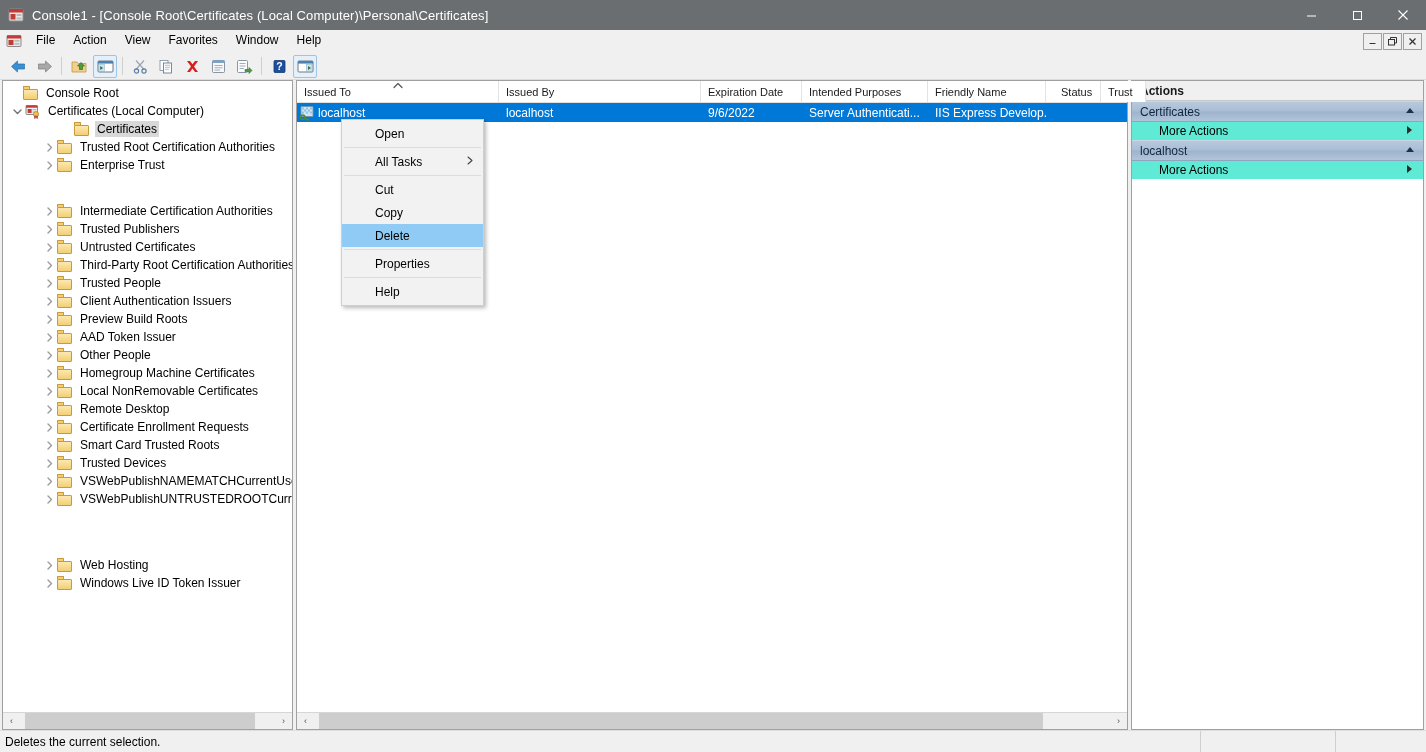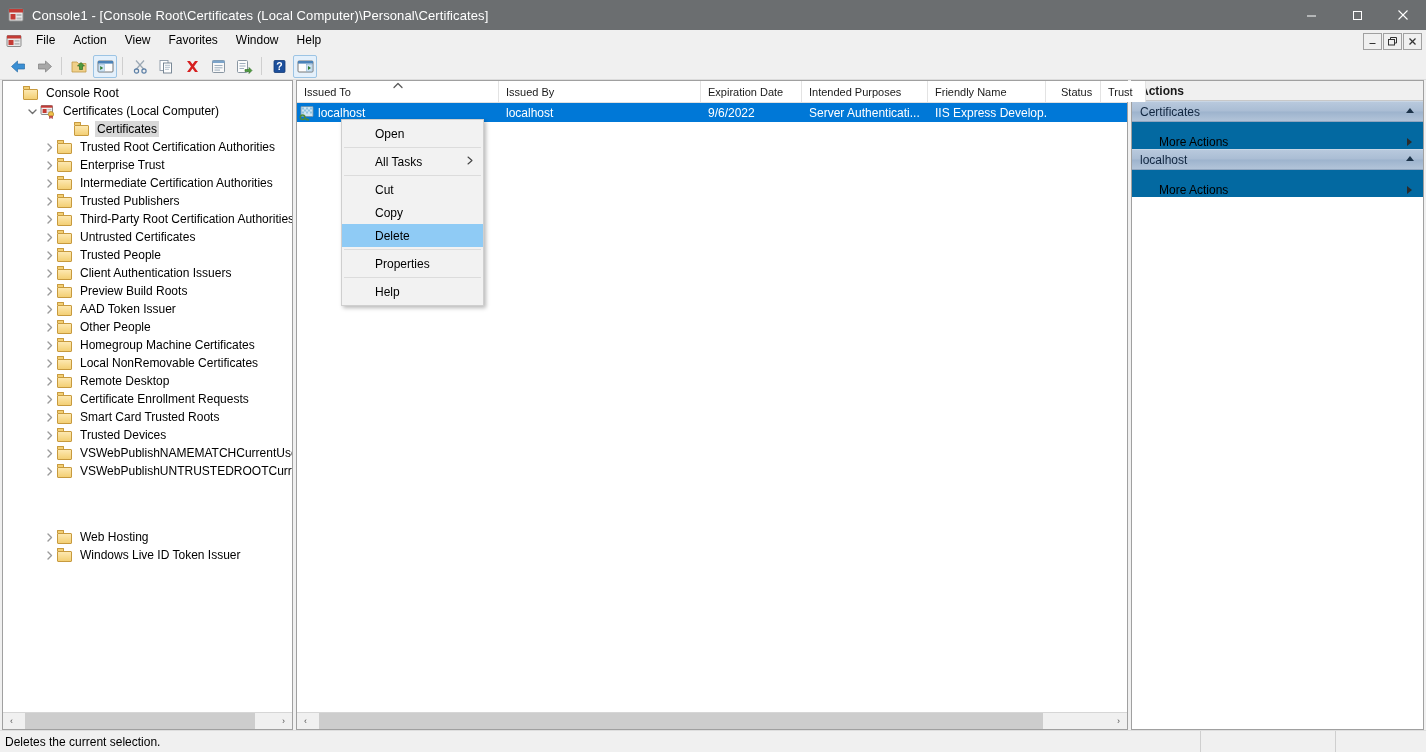--- a/index.html
+++ b/index.html
@@ -290,29 +290,29 @@
     border-top: 1px solid #c9d6e5;
     display: flex;
     align-items: center;
     padding: 0 8px 0 8px;
     font-size: 12px;
     color: #10253f;
     justify-content: space-between;
   }
   .collapse-arrow { color: #1b3249; font-size: 9px; line-height: 9px; }
   .action-item {
-    height: 27px;
-    display: flex;
-    align-items: flex-end;
+    height: 18px;
+    display: flex;
+    align-items: center;
     padding-left: 27px;
     padding-right: 10px;
     font-size: 12px;
     color: #000;
     justify-content: space-between;
-    background: #0369a1;
+    background: #5eead4;
   }
   .action-arrow { color: #2b2b2b; font-size: 9px; }
   .actions-body { background: #ffffff; }
 
   
   .statusbar {
     height: 22px;
     flex: 0 0 22px;
     background: #f0f0f0;
     display: flex;
@@ -541,21 +541,21 @@
     <div class="treepane">
       <div class="treescroll" id="tree-scroll">
           <div class="tnode" style="padding-left: 4px;">
             <div class="expander"></div>
             <div class="folder">
               <div class="fi-tab"></div>
               <div class="fi-body"></div>
             </div>
             <span class="tlabel">Console Root</span>
           </div>
-          <div class="tnode" style="padding-left: 21px;">
+          <div class="tnode" style="padding-left: 6px;">
             <div class="expander">
               <svg width="11" height="11" viewBox="0 0 11 11">
                 <polyline points="2,4 5.5,7.5 9,4" fill="none" stroke="#707070" stroke-width="1.4" stroke-linecap="round" stroke-linejoin="round"></polyline>
               </svg>
             </div>
             <div class="folder" style="height: 15px;"><svg width="16" height="15" viewBox="0 0 16 15">
                 <rect x="1" y="1.5" width="11.5" height="9" rx="1" fill="#f2f2f2" stroke="#7a7a7a" stroke-width=".9"></rect>
                 <rect x="1" y="1.5" width="11.5" height="2.2" fill="#c43b35"></rect>
                 <rect x="2.6" y="5" width="4" height="4" fill="#c43b35"></rect>
                 <rect x="7.4" y="5" width="4" height="1.3" fill="#bdbdbd"></rect>
@@ -590,21 +590,21 @@
               <svg width="11" height="11" viewBox="0 0 11 11">
                 <polyline points="4,2 7.5,5.5 4,9" fill="none" stroke="#9a9a9a" stroke-width="1.4" stroke-linecap="round" stroke-linejoin="round"></polyline>
               </svg>
             </div>
             <div class="folder">
               <div class="fi-tab"></div>
               <div class="fi-body"></div>
             </div>
             <span class="tlabel">Enterprise Trust</span>
           </div>
-          <div class="tnode" style="padding-left: 38px;">
+          <div class="tnode" style="padding-left: 38px; margin-top: 28px;">
             <div class="expander">
               <svg width="11" height="11" viewBox="0 0 11 11">
                 <polyline points="4,2 7.5,5.5 4,9" fill="none" stroke="#9a9a9a" stroke-width="1.4" stroke-linecap="round" stroke-linejoin="round"></polyline>
               </svg>
             </div>
             <div class="folder">
               <div class="fi-tab"></div>
               <div class="fi-body"></div>
             </div>
             <span class="tlabel">Intermediate Certification Authorities</span>
@@ -624,33 +624,33 @@
           <div class="tnode" style="padding-left: 38px;">
             <div class="expander">
               <svg width="11" height="11" viewBox="0 0 11 11">
                 <polyline points="4,2 7.5,5.5 4,9" fill="none" stroke="#9a9a9a" stroke-width="1.4" stroke-linecap="round" stroke-linejoin="round"></polyline>
               </svg>
             </div>
             <div class="folder">
               <div class="fi-tab"></div>
               <div class="fi-body"></div>
             </div>
+            <span class="tlabel">Untrusted Certificates</span>
+          </div>
+          <div class="tnode" style="padding-left: 38px;">
+            <div class="expander">
+              <svg width="11" height="11" viewBox="0 0 11 11">
+                <polyline points="4,2 7.5,5.5 4,9" fill="none" stroke="#9a9a9a" stroke-width="1.4" stroke-linecap="round" stroke-linejoin="round"></polyline>
+              </svg>
+            </div>
+            <div class="folder">
+              <div class="fi-tab"></div>
+              <div class="fi-body"></div>
+            </div>
             <span class="tlabel">Third-Party Root Certification Authorities</span>
-          </div>
-          <div class="tnode" style="padding-left: 38px;">
-            <div class="expander">
-              <svg width="11" height="11" viewBox="0 0 11 11">
-                <polyline points="4,2 7.5,5.5 4,9" fill="none" stroke="#9a9a9a" stroke-width="1.4" stroke-linecap="round" stroke-linejoin="round"></polyline>
-              </svg>
-            </div>
-            <div class="folder">
-              <div class="fi-tab"></div>
-              <div class="fi-body"></div>
-            </div>
-            <span class="tlabel">Untrusted Certificates</span>
           </div>
           <div class="tnode" style="padding-left: 38px;">
             <div class="expander">
               <svg width="11" height="11" viewBox="0 0 11 11">
                 <polyline points="4,2 7.5,5.5 4,9" fill="none" stroke="#9a9a9a" stroke-width="1.4" stroke-linecap="round" stroke-linejoin="round"></polyline>
               </svg>
             </div>
             <div class="folder">
               <div class="fi-tab"></div>
               <div class="fi-body"></div>

